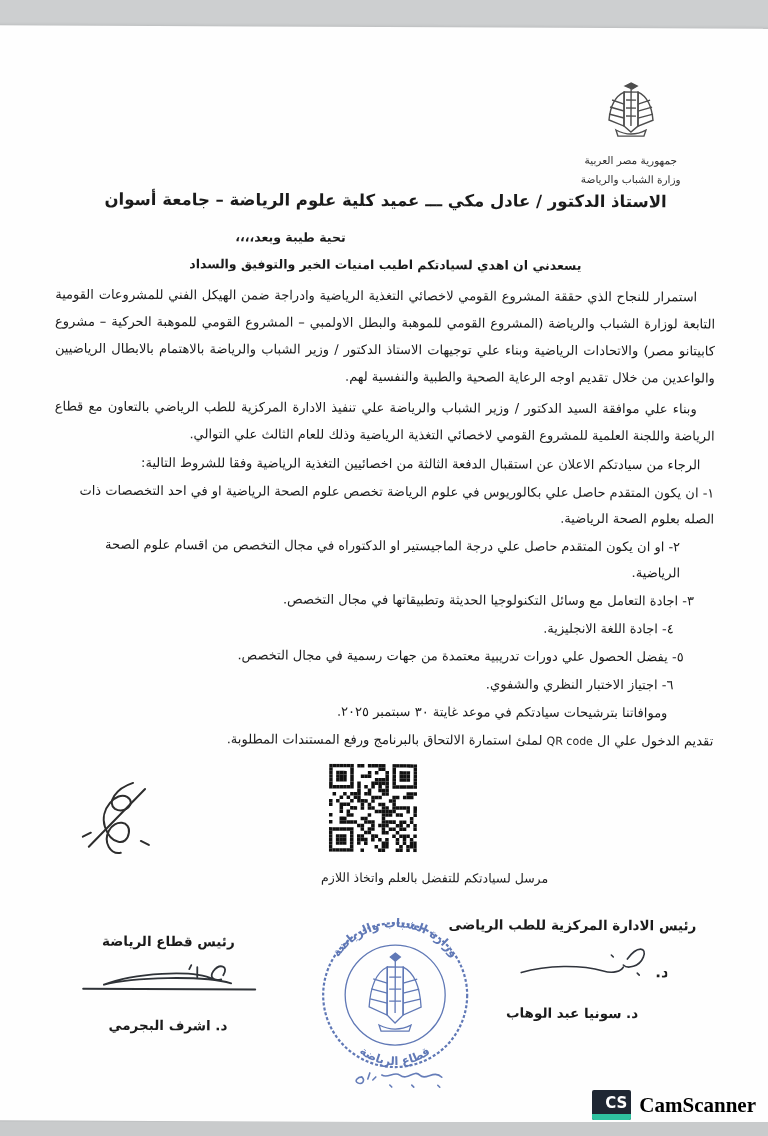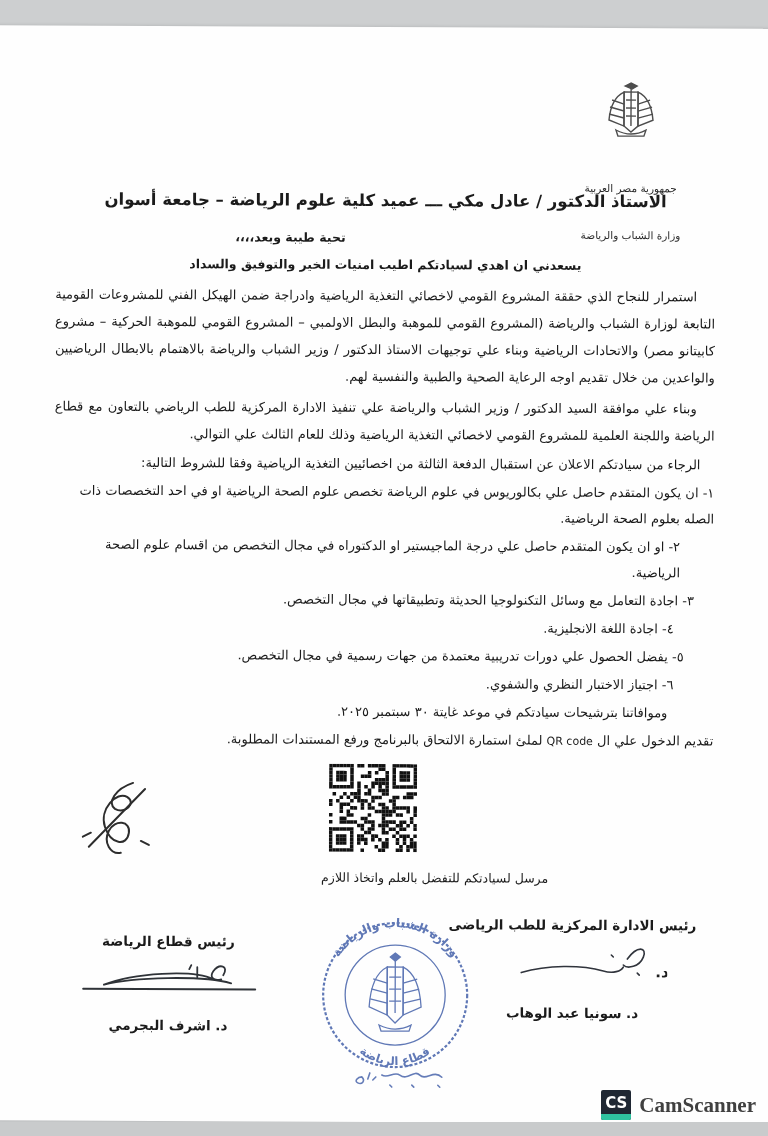--- a/index.html
+++ b/index.html
@@ -16,21 +16,21 @@
     box-shadow:0 0 4px rgba(0,0,0,.15);
   }
   .content{
     position:relative;direction:rtl;height:100%;
     padding:50px 62px 0 62px;box-sizing:border-box;
     color:#1b1b1b;font-size:13px;line-height:27px;
   }
   
   .hdr{display:flex;justify-content:space-between;align-items:flex-start;height:102px;}
   .emblem-block{width:170px;text-align:center;padding-top:2px;}
-  .emblem-block .cap{font-size:10.5px;line-height:19px;color:#2a2a2a;margin-top:28px;}
+  .emblem-block .cap{font-size:10.5px;line-height:19px;color:#2a2a2a;}
   .logo-block{width:170px;text-align:center;padding-top:6px;}
   .logo-block .cap{font-size:6.5px;line-height:8px;color:#1f1f1f;font-weight:bold;letter-spacing:-.2px;}
   
   .addressee{text-align:center;font-weight:bold;font-size:16.5px;margin-top:8px;letter-spacing:-.2px;}
   .salutation{font-weight:bold;text-align:center;transform:translateX(-95px);margin-top:10px;font-size:12.5px;}
   .opening{font-weight:bold;text-align:center;margin-top:0;font-size:12.5px;}
   .para{text-align:justify;margin-top:4px;}
   .para.ind{text-indent:18px;}
   .line{margin-top:2px;}
   .request{text-indent:14px;}
@@ -54,24 +54,24 @@
   .sig-col{position:absolute;top:0;text-align:center;}
   .sig-col .t{font-weight:bold;font-size:13.5px;}
   .sig-col .n{font-weight:bold;font-size:13.5px;}
   .sig-right{right:10px;width:260px;}
   .sig-left{left:16px;width:200px;padding-top:18px;}
   .stampwrap{position:absolute;right:230px;top:-8px;width:175px;height:185px;}
   .scribble-blue{position:absolute;right:260px;top:148px;}
   
   .cswm{position:absolute;right:12px;bottom:16px;display:flex;align-items:center;gap:8px;}
   .cs-badge{width:30px;height:30px;border-radius:2px;background:#1f2733;position:relative;overflow:hidden;
-    display:flex;align-items:center;justify-content:center;}
+    display:flex;align-items:center;justify-content:center;padding-left:9px;}
   .cs-badge span{color:#fff;font-weight:bold;font-size:15px;line-height:1;position:relative;top:-2px;}
   .cs-badge::after{content:"";position:absolute;left:0;right:0;bottom:0;height:6px;background:#2fc2a0;}
-  .cs-label{font-family:"Liberation Serif",serif;font-size:21px;color:#404040;font-weight:600;}
+  .cs-label{font-family:"Liberation Serif",serif;font-size:21px;color:#000000;font-weight:600;}
   .band-bottom{position:absolute;left:0;right:0;bottom:0;height:14px;background:#c9cbcc;}
 </style>
 </head>
 <body>
 
 <div class="paper">
   <div class="content">
 
     <div class="hdr">
       <div class="emblem-block">

